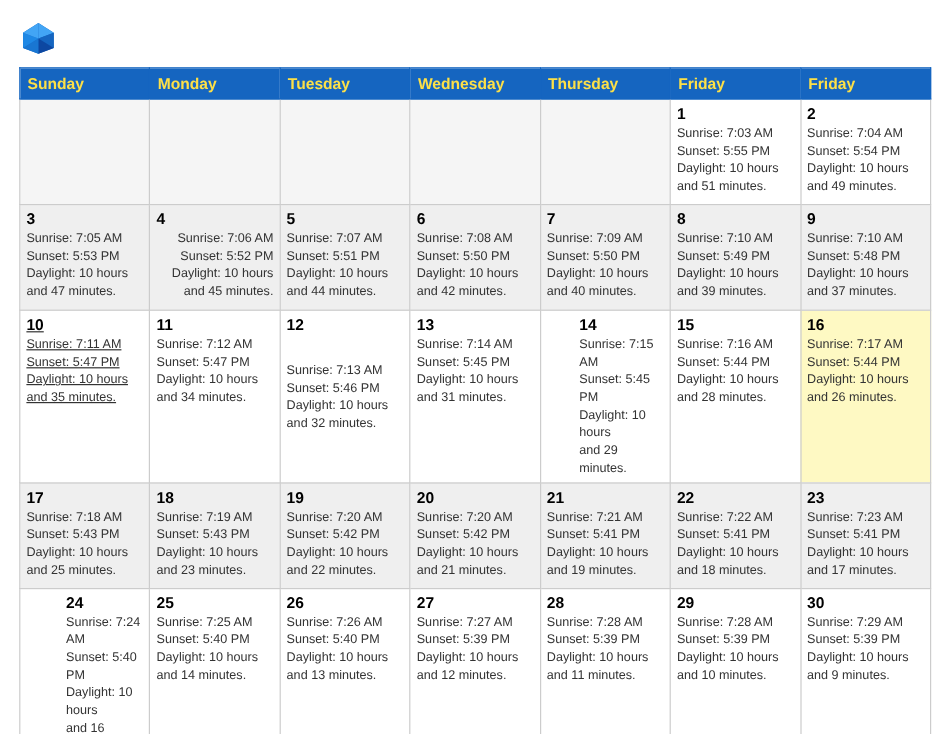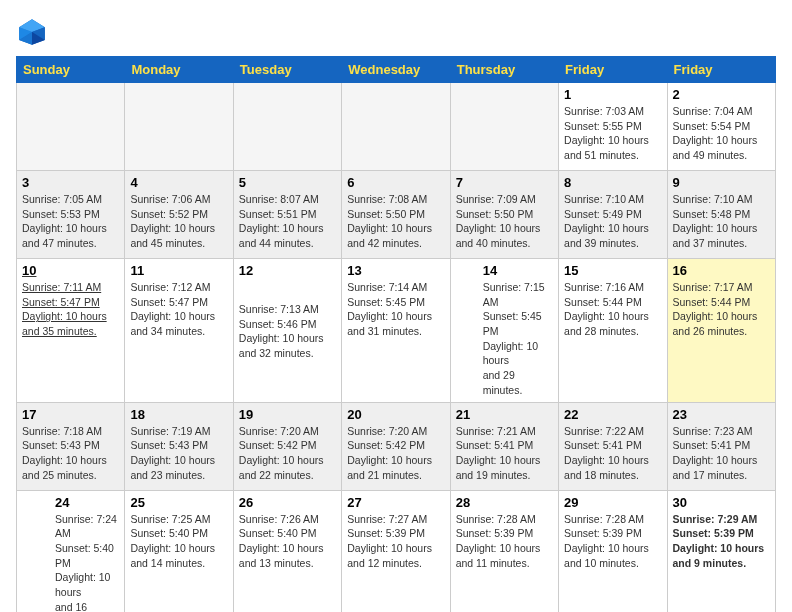--- a/index.html
+++ b/index.html
@@ -151,28 +151,28 @@
         <tr>
           <td style="background: rgb(239, 239, 239);">
             <span class="day-number">3</span>
             <div class="day-info" style="white-space: pre-line;">Sunrise: 7:05 AM
 Sunset: 5:53 PM
 Daylight: 10 hours
 and 47 minutes.</div>
           </td>
           <td style="background: rgb(239, 239, 239);">
             <span class="day-number">4</span>
-            <div class="day-info" style="white-space: pre-line;">Sunrise: 7:06 AM
+            <div class="day-info" style="white-space: pre-line; text-align: right;">Sunrise: 7:06 AM
 Sunset: 5:52 PM
 Daylight: 10 hours
 and 45 minutes.</div>
           </td>
           <td style="background: rgb(239, 239, 239);">
             <span class="day-number">5</span>
-            <div class="day-info" style="white-space: pre-line;">Sunrise: 8:07 AM
+            <div class="day-info" style="white-space: pre-line;">Sunrise: 7:07 AM
 Sunset: 5:51 PM
 Daylight: 10 hours
 and 44 minutes.</div>
           </td>
           <td style="background: rgb(239, 239, 239);">
             <span class="day-number">6</span>
             <div class="day-info" style="white-space: pre-line;">Sunrise: 7:08 AM
 Sunset: 5:50 PM
 Daylight: 10 hours
 and 42 minutes.</div>
@@ -339,21 +339,21 @@
           </td>
           <td style="background: rgb(255, 255, 255);">
             <span class="day-number">29</span>
             <div class="day-info" style="white-space: pre-line;">Sunrise: 7:28 AM
 Sunset: 5:39 PM
 Daylight: 10 hours
 and 10 minutes.</div>
           </td>
           <td style="background: rgb(255, 255, 255);">
             <span class="day-number">30</span>
-            <div class="day-info" style="white-space: pre-line; font-weight: bold;">Sunrise: 7:29 AM
+            <div class="day-info" style="white-space: pre-line;">Sunrise: 7:29 AM
 Sunset: 5:39 PM
 Daylight: 10 hours
 and 9 minutes.</div>
           </td>
         </tr>
       </tbody>
   </table>
 </div>
 
 </body></html>

